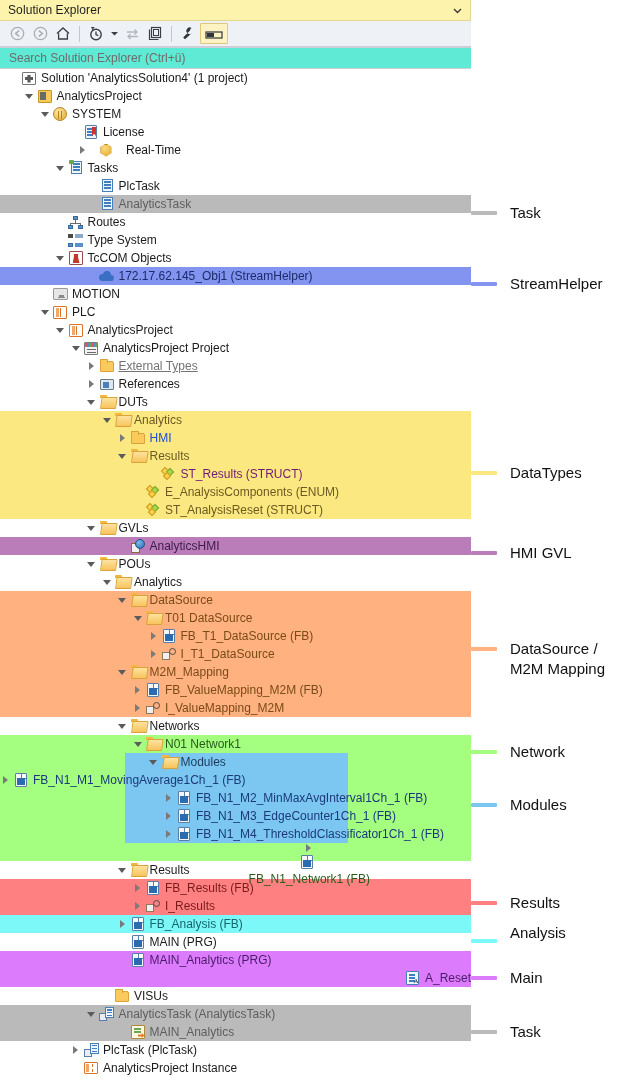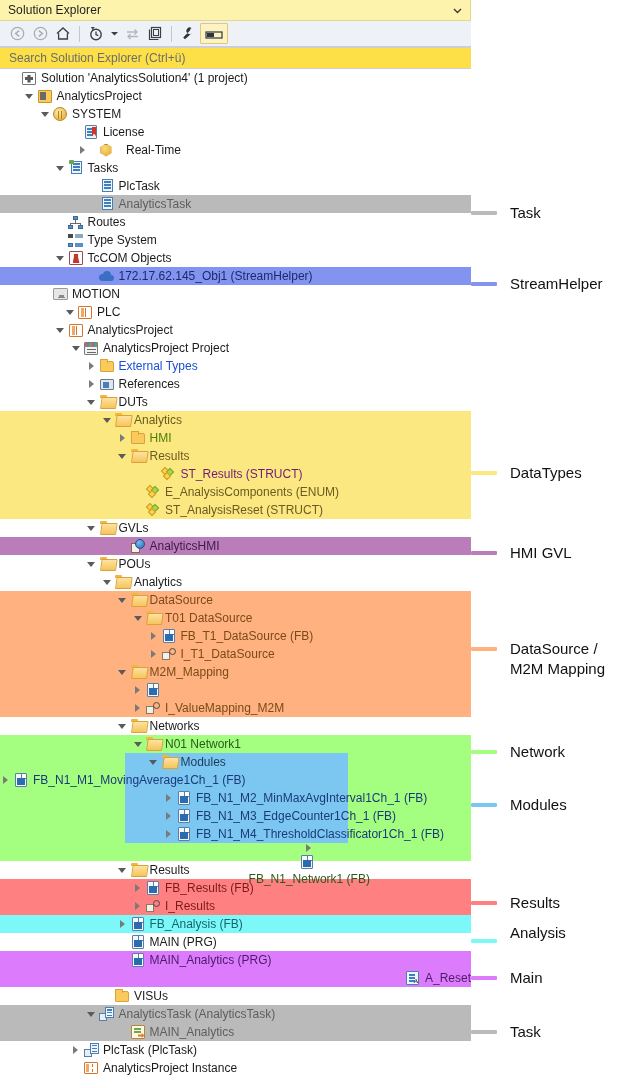--- a/index.html
+++ b/index.html
@@ -54,21 +54,21 @@
   .tb-btn.active {
     background: #fdf3c2;
     border: 1px solid #e0c77a;
   }
   .tb-sep {
     width: 1px; height: 16px; background: #c3c7cf; margin: 0 4px;
   }
 
   .searchbar {
     height: 22px;
-    background: #fde047;
+    background: #5eead4;
     border: 1px solid #cccedb;
     border-left: 0; border-right: 0;
     display: flex; align-items: center;
     padding-left: 9px;
   }
   .searchbar .ph {
     font-size: 12px; color: #6d6d6d;
   }
 
   
@@ -645,21 +645,21 @@
           </span>
           <span class="lbl" style="color: rgb(27, 42, 107);">172.17.62.145_Obj1 (StreamHelper)</span>
         </div>
         <div class="row" style="position: absolute; top: 216px; left: 0px; padding-left: 39px; z-index: 2;">
           <span class="expander"></span>
           <span class="ico">
             <span class="motion-ico"></span>
           </span>
           <span class="lbl" style="color: rgb(27, 27, 27);">MOTION</span>
         </div>
-        <div class="row" style="position: absolute; top: 234px; left: 0px; padding-left: 39px; z-index: 2; margin-left: 25px;">
+        <div class="row" style="position: absolute; top: 234px; left: 0px; padding-left: 39px; z-index: 2;">
           <span class="expander">
             <span class="tri-open"></span>
           </span>
           <span class="ico">
             <span class="plc-ico"></span>
           </span>
           <span class="lbl" style="color: rgb(27, 27, 27);">PLC</span>
         </div>
         <div class="row" style="position: absolute; top: 252px; left: 0px; padding-left: 54.5px; z-index: 2;">
           <span class="expander">
@@ -679,21 +679,21 @@
           </span>
           <span class="lbl" style="color: rgb(27, 27, 27);">AnalyticsProject Project</span>
         </div>
         <div class="row" style="position: absolute; top: 288px; left: 0px; padding-left: 85.5px; z-index: 2;">
           <span class="expander">
             <span class="tri-closed"></span>
           </span>
           <span class="ico">
             <span class="folder-closed"></span>
           </span>
-          <span class="lbl" style="color: #1d4ed8;">External Types</span>
+          <span class="lbl" style="color: #737373; text-decoration: underline;">External Types</span>
         </div>
         <div class="row" style="position: absolute; top: 306px; left: 0px; padding-left: 85.5px; z-index: 2;">
           <span class="expander">
             <span class="tri-closed"></span>
           </span>
           <span class="ico">
             <span class="ref-ico"></span>
           </span>
           <span class="lbl" style="color: rgb(27, 27, 27);">References</span>
         </div>
@@ -715,21 +715,21 @@
           </span>
           <span class="lbl" style="color: rgb(107, 90, 34);">Analytics</span>
         </div>
         <div class="row" style="position: absolute; top: 360px; left: 0px; padding-left: 116.5px; z-index: 2;">
           <span class="expander">
             <span class="tri-closed"></span>
           </span>
           <span class="ico">
             <span class="folder-closed"></span>
           </span>
-          <span class="lbl" style="color: #4d7c0f;">HMI</span>
+          <span class="lbl" style="color: #1d4ed8;">HMI</span>
         </div>
         <div class="row" style="position: absolute; top: 378px; left: 0px; padding-left: 116.5px; z-index: 2;">
           <span class="expander">
             <span class="tri-open"></span>
           </span>
           <span class="ico">
             <span class="folder-open"></span>
           </span>
           <span class="lbl" style="color: rgb(107, 90, 34);">Results</span>
         </div>
@@ -851,20 +851,21 @@
           </span>
           <span class="lbl" style="color: rgb(122, 74, 26);">M2M_Mapping</span>
         </div>
         <div class="row" style="position: absolute; top: 612px; left: 0px; padding-left: 132px; z-index: 2;">
           <span class="expander">
             <span class="tri-closed"></span>
           </span>
           <span class="ico">
             <span class="doc-blue"></span>
           </span>
+          <span class="lbl" style="color: rgb(122, 74, 26);">FB_ValueMapping_M2M (FB)</span>
         </div>
         <div class="row" style="position: absolute; top: 630px; left: 0px; padding-left: 132px; z-index: 2;">
           <span class="expander">
             <span class="tri-closed"></span>
           </span>
           <span class="ico">
             <span class="iface">
               <span class="body"></span>
               <span class="ring"></span>
             </span>

